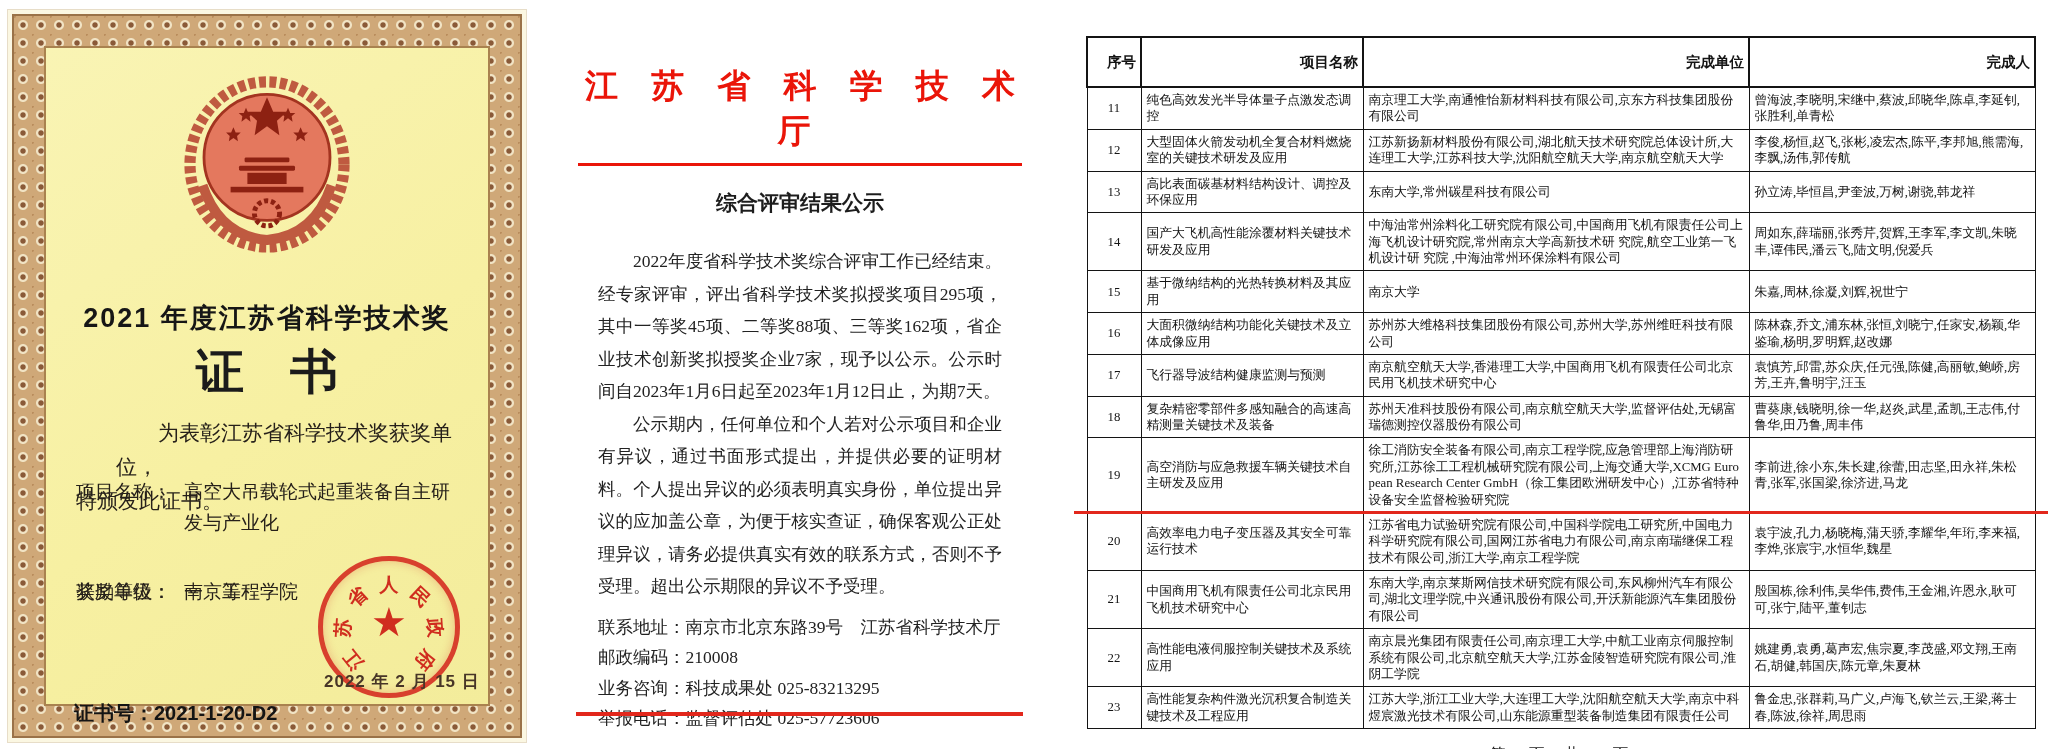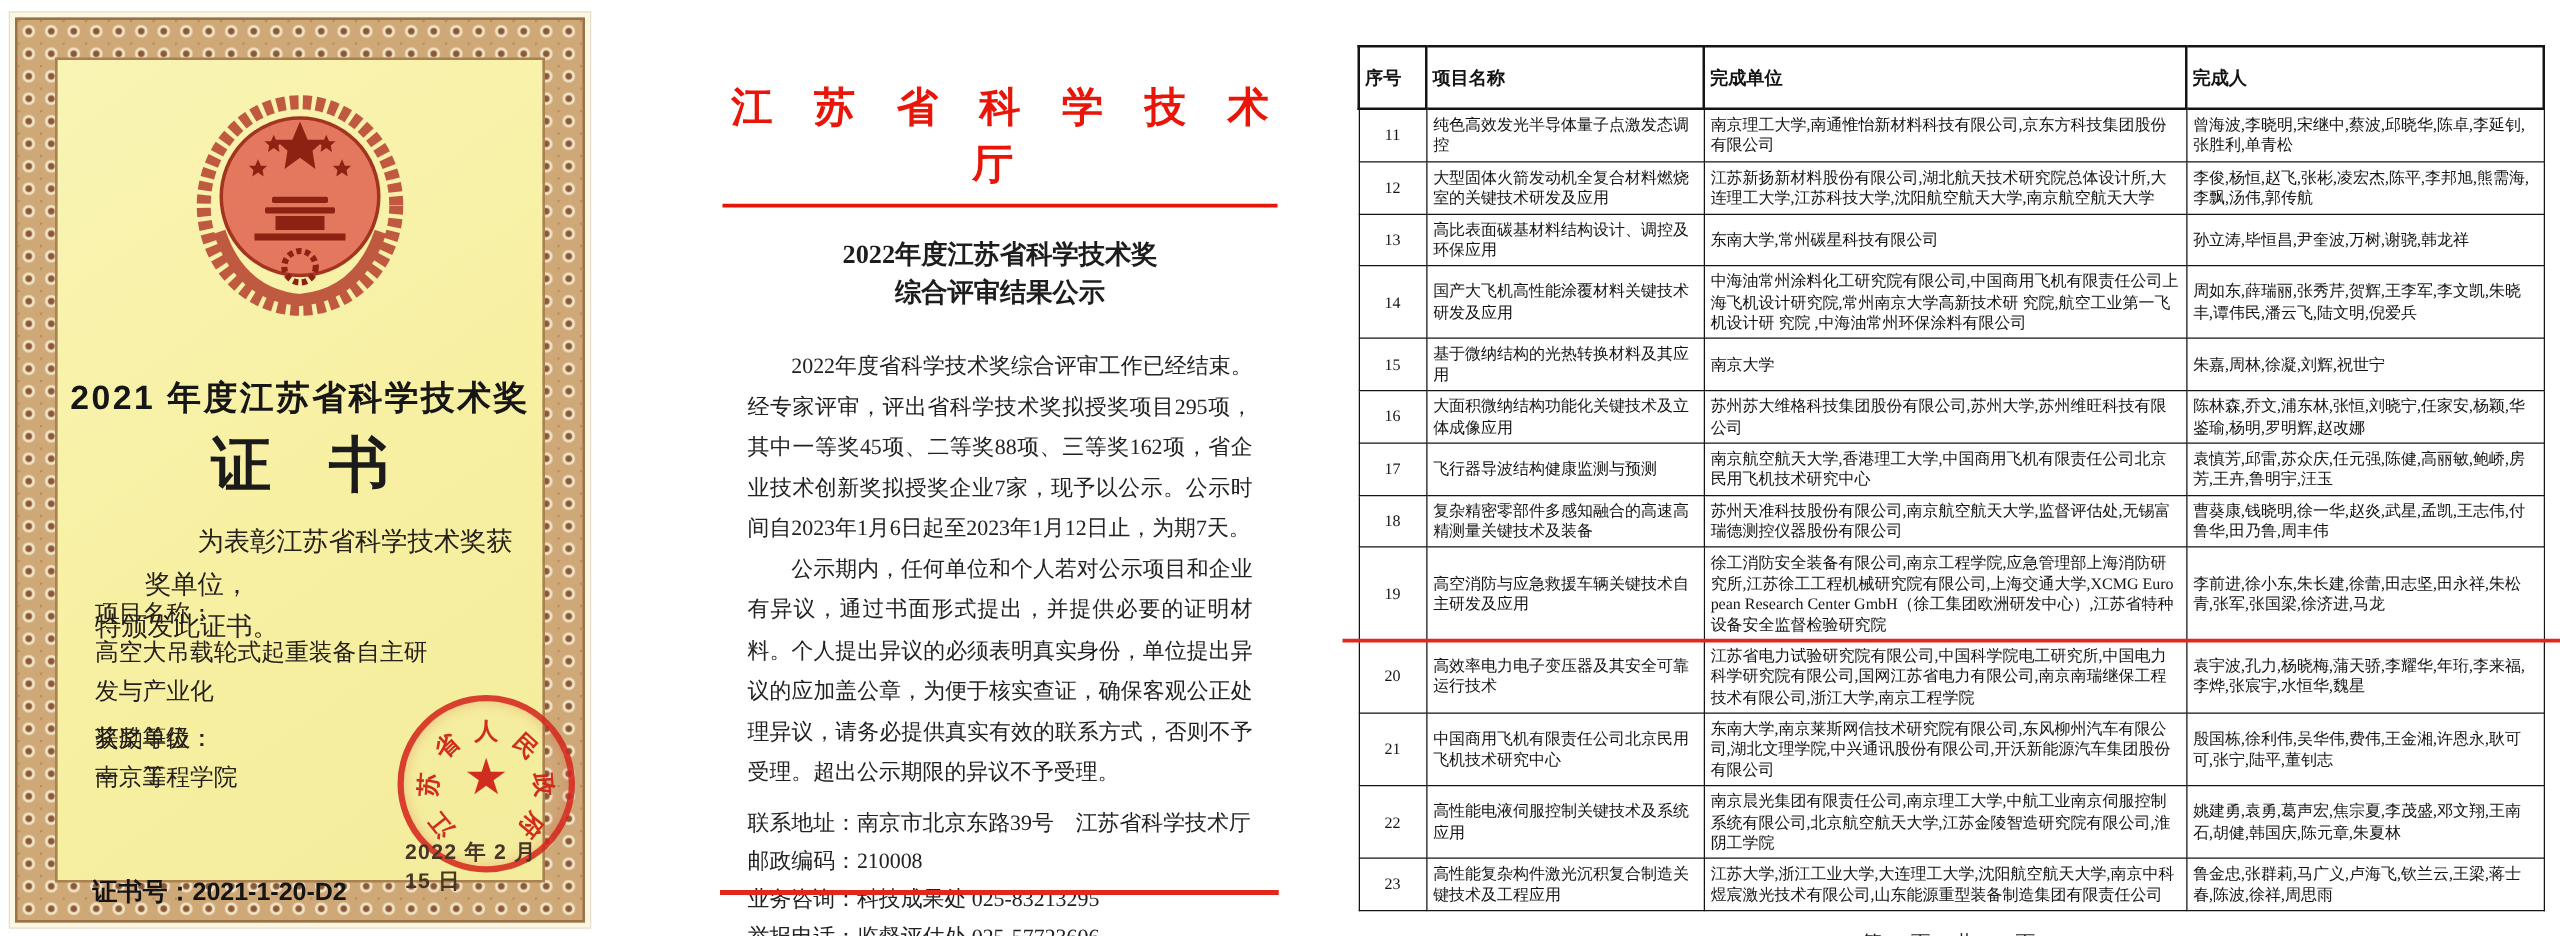--- a/index.html
+++ b/index.html
@@ -1,20 +1,20 @@
 <!DOCTYPE html>
 <html><head>
 <meta charset="utf-8">
 <style>
   html,body{margin:0;padding:0;background:#ffffff;}
   body{font-family:"Liberation Sans",sans-serif;color:#111;}
   .stage{position:relative;width:2048px;height:749px;background:#fff;overflow:hidden;}
 
   
-  .cert{position:absolute;left:8px;top:10px;width:464px;height:732px;background:#fbf7e2;
+  .cert{position:absolute;left:8px;top:10px;width:518px;height:732px;background:#fbf7e2;
         box-shadow:0 0 0 1px #e7ddc8;}
   .cert-border{position:absolute;inset:4px;
         background-color:#cfa878;
         background-image:
           radial-gradient(circle at 9px 9px, #8a5a38 2.2px, rgba(138,90,56,0) 3.2px),
           radial-gradient(circle at 9px 9px, #f1e3c4 4.5px, rgba(241,227,196,0) 5.5px),
           radial-gradient(circle at 0 0, #b98c5c 1.5px, rgba(185,140,92,0) 2.5px);
         background-size:18px 18px;
         border:2px solid #9a7248;}
   .cert-inner{position:absolute;inset:36px;background:#f8f2ab;
@@ -61,21 +61,21 @@
   .doc-contact{margin:9px 30px 0 40px;font-family:"Liberation Serif",serif;
         font-size:17.5px;line-height:30.5px;color:#222;}
   .doc-contact div{white-space:nowrap;}
   .doc-rule-bottom{position:absolute;left:18px;width:447px;height:4px;background:#e2271c;bottom:33px;}
 
   
   .tablewrap{position:absolute;left:1086px;top:36px;width:948px;}
   table.award{border-collapse:collapse;width:948px;table-layout:fixed;
         font-family:"Liberation Serif",serif;}
   .award th{border:2px solid #141414;font-size:14.5px;font-weight:bold;color:#141414;
-        height:44px;text-align:left;padding:2px 4px;background:#fff;}
+        height:44px;text-align:right;padding:2px 4px;background:#fff;}
   .award td{border:1.6px solid #141414;font-size:12.8px;line-height:1.28;color:#141414;
         padding:4px 5px;vertical-align:middle;word-break:break-all;background:#fff;}
   .award td.c-no{text-align:center;}
   .col-no{width:54px;}.col-project{width:222px;}.col-units{width:386px;}.col-people{width:286px;}
   tr.red-line-row{position:relative;}
   tr.red-line-row td{box-shadow:0 2.5px 0 0 #e2271c;}
   tr.red-line-row::after{content:"";position:absolute;left:-13px;right:-19px;bottom:-2px;
         height:3px;background:#e2271c;z-index:6;}
   .page-footer{margin-top:15px;text-align:center;font-family:"Liberation Serif",serif;
         font-size:15.5px;letter-spacing:2px;color:#1a1a1a;}
@@ -149,21 +149,20 @@
       </div>
       <div class="cert-date">2022 年 2 月 15 日</div>
       <div class="cert-no">证书号：2021-1-20-D2</div>
     </div>
   </div>
 
   <div class="doc">
     <div class="agency">江 苏 省 科 学 技 术 厅</div>
     <div class="agency-rule"></div>
     <div class="doc-title">
-      <div>2022年度江苏省科学技术奖</div>
       <div>综合评审结果公示</div>
     </div>
     <div class="doc-paras">
       <p>2022年度省科学技术奖综合评审工作已经结束。经专家评审，评出省科学技术奖拟授奖项目295项，其中一等奖45项、二等奖88项、三等奖162项，省企业技术创新奖拟授奖企业7家，现予以公示。公示时间自2023年1月6日起至2023年1月12日止，为期7天。</p>
       <p>公示期内，任何单位和个人若对公示项目和企业有异议，通过书面形式提出，并提供必要的证明材料。个人提出异议的必须表明真实身份，单位提出异议的应加盖公章，为便于核实查证，确保客观公正处理异议，请务必提供真实有效的联系方式，否则不予受理。超出公示期限的异议不予受理。</p>
     </div>
     <div class="doc-contact">
       <div>联系地址：南京市北京东路39号　江苏省科学技术厅</div>
       <div>邮政编码：210008</div>
       <div>业务咨询：科技成果处  025-83213295</div>

